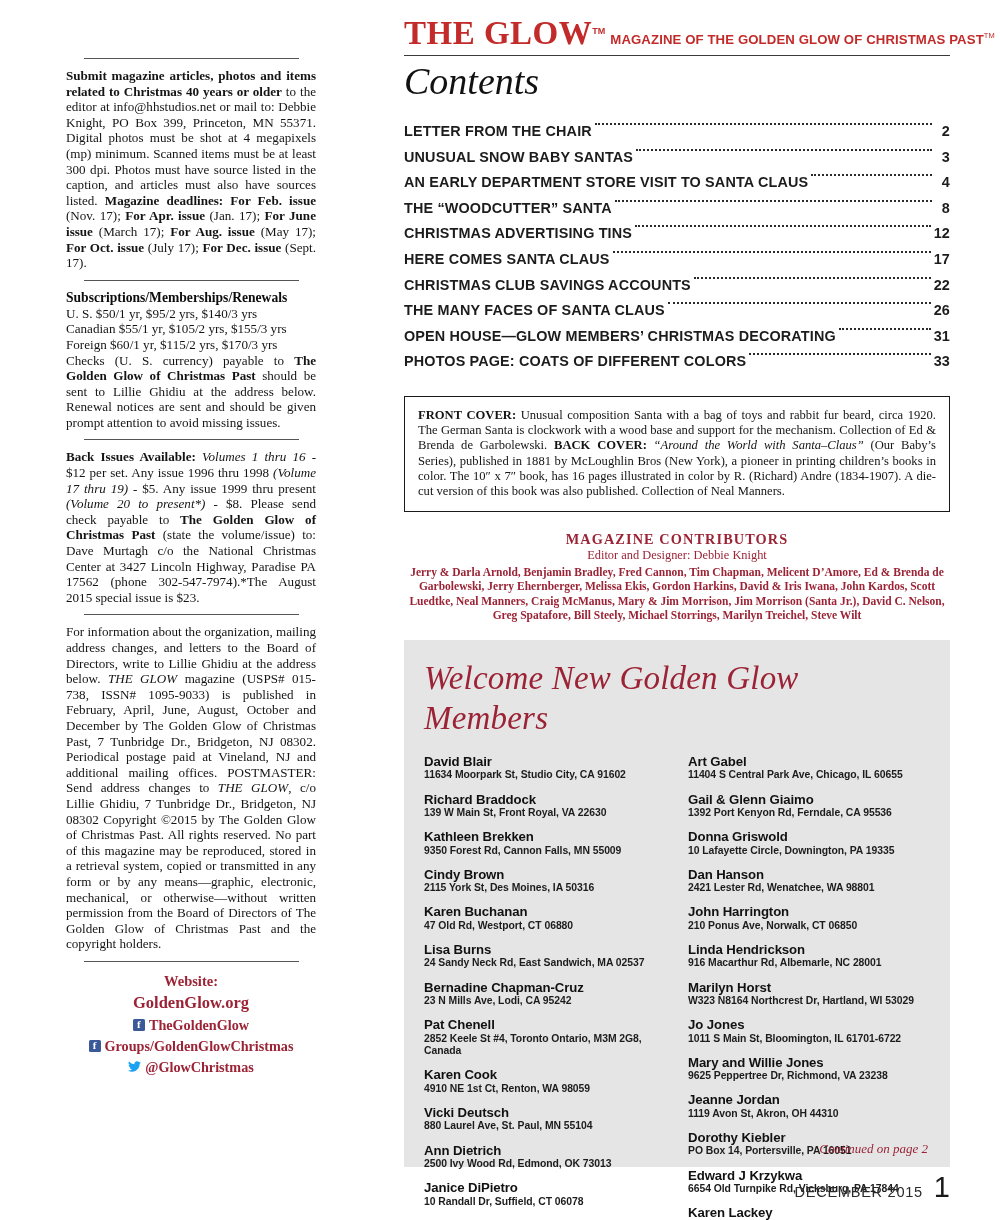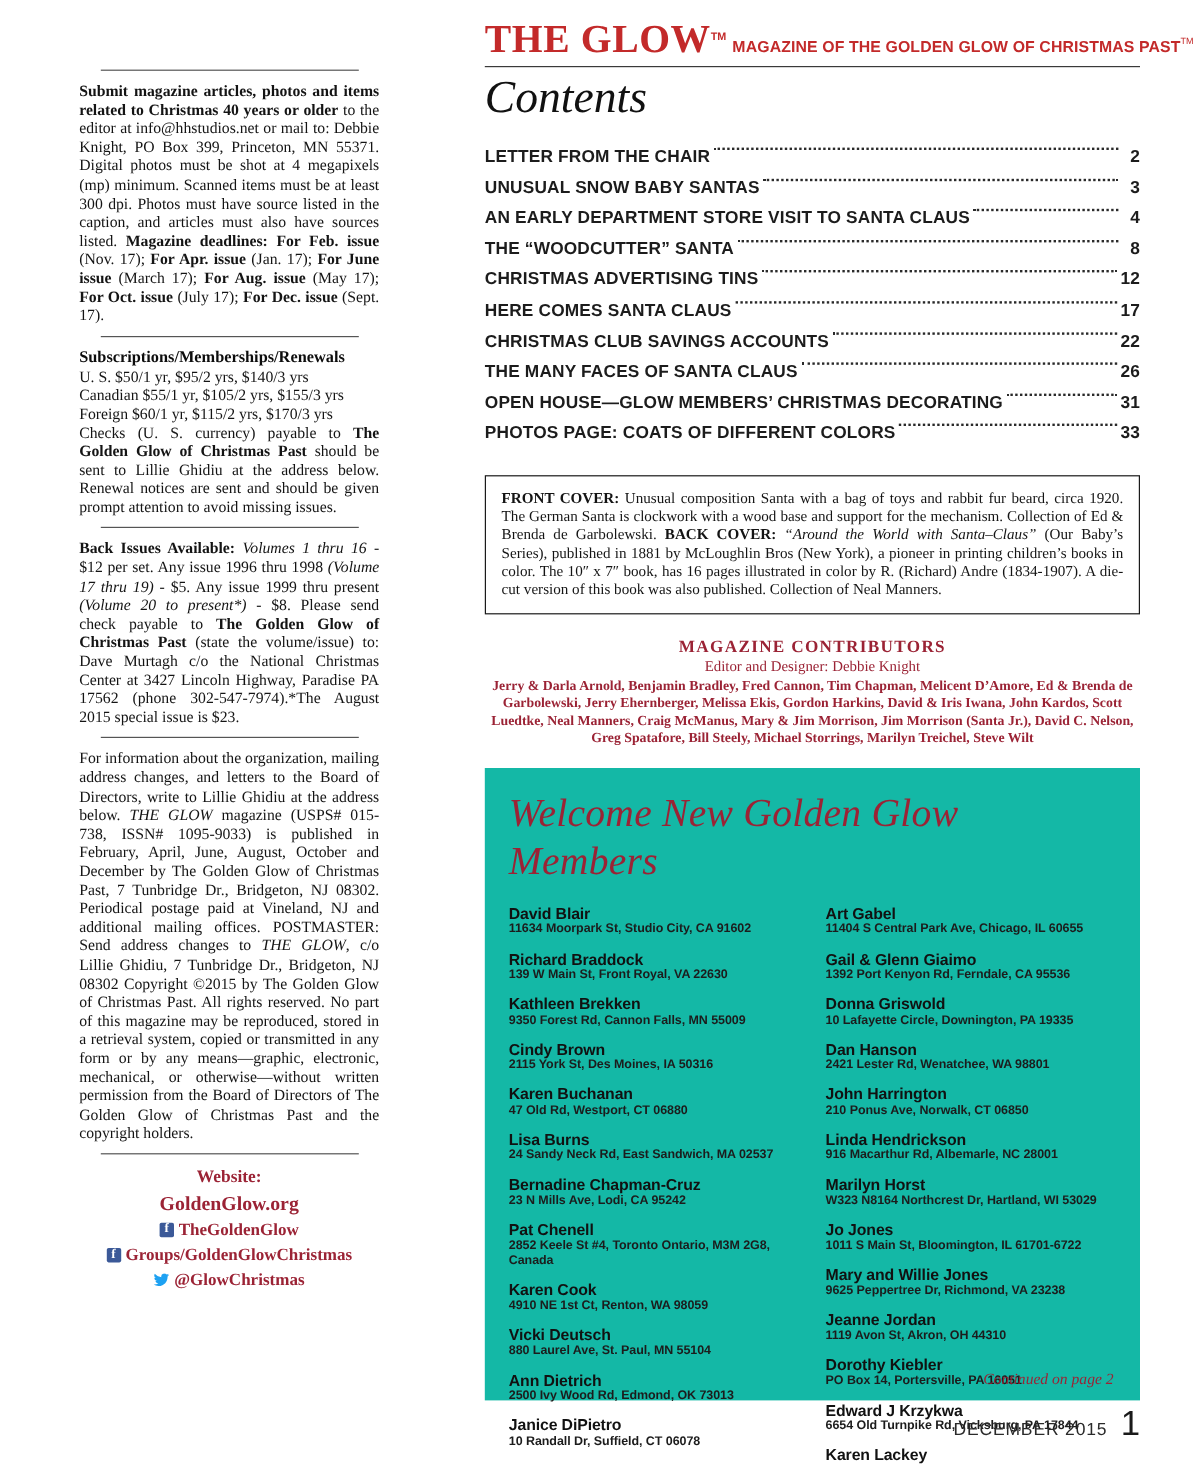--- a/index.html
+++ b/index.html
@@ -244,21 +244,21 @@
     font-size: 11.5px;
     line-height: 14.2px;
     color: #9B2335;
     text-align: center;
     padding: 0 4px;
   }
 
   
   .welcome-box {
     margin-top: 18px;
-    background: #14b8a6;
+    background: #e5e5e5;
     padding: 18px 20px 10px 20px;
     position: relative;
     height: 527px;
   }
   .welcome-title {
     font-family: "Liberation Serif", serif;
     font-style: italic;
     font-size: 33px;
     line-height: 40px;
     color: #9B2335;

